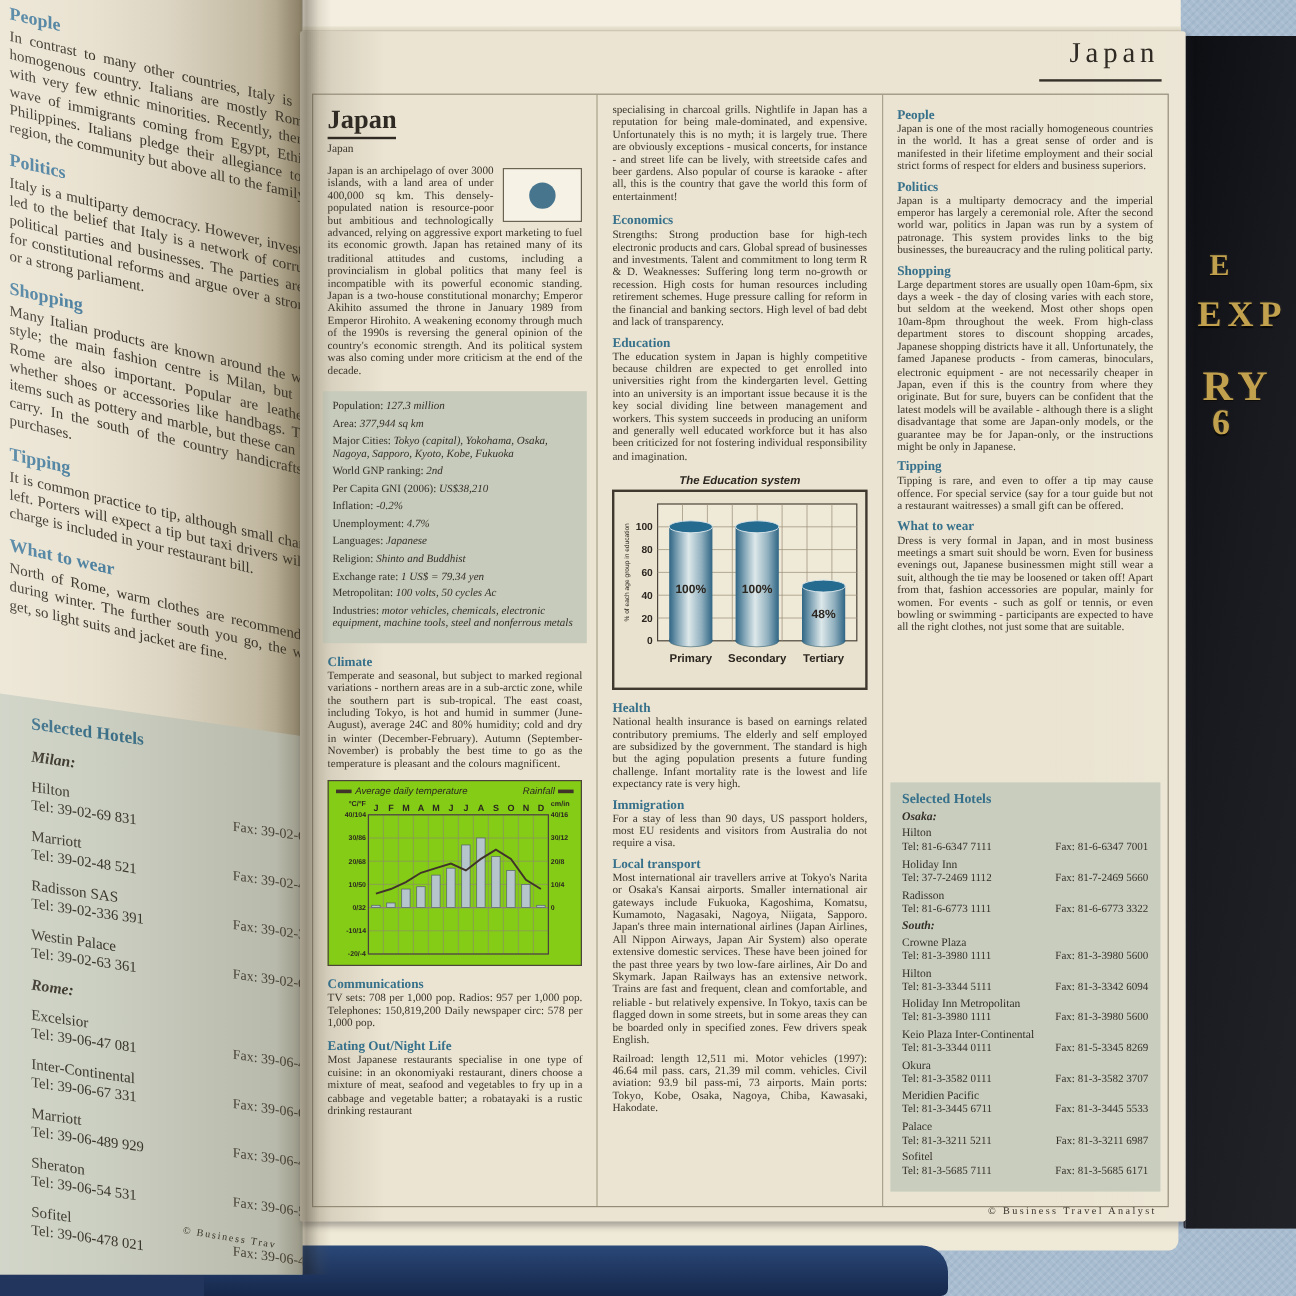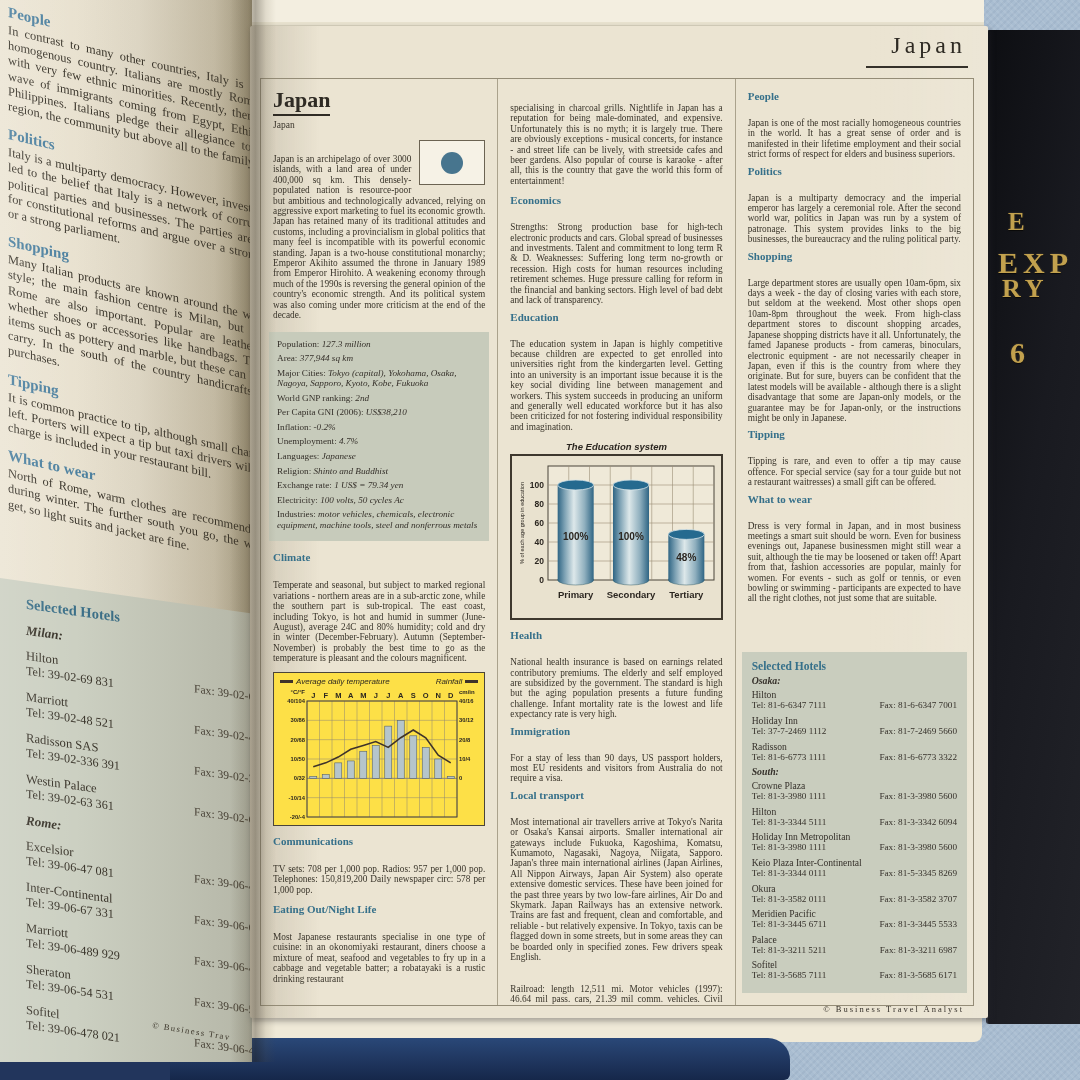--- a/index.html
+++ b/index.html
@@ -8,21 +8,21 @@
     background:#a9bdd1;
     background-image:repeating-linear-gradient(45deg,rgba(255,255,255,.07) 0 2px,transparent 2px 5px),
                      repeating-linear-gradient(-45deg,rgba(80,100,130,.08) 0 2px,transparent 2px 5px);}
   
   .dark-book{position:absolute;left:986px;top:30px;width:94px;height:994px;
     background:linear-gradient(100deg,#0d0e12,#191a20 45%,#222329);border-left:2px solid #34353c;border-radius:3px;}
   .gold-letter{position:absolute;color:#c2a14e;font-weight:bold;font-family:"Liberation Serif",serif;
     letter-spacing:5px;text-shadow:0 1px 1px rgba(0,0,0,.8),0 0 2px rgba(255,220,140,.25);}
   .gold-letter:nth-of-type(1){left:20px;top:178px;font-size:25px;}
   .gold-letter:nth-of-type(2){left:10px;top:216px;font-size:30px;}
-  .gold-letter:nth-of-type(3){left:14px;top:244px;font-size:26px;text-align:right;}
+  .gold-letter:nth-of-type(3){left:14px;top:272px;font-size:35px;text-align:right;}
   .gold-letter:nth-of-type(4){left:22px;top:306px;font-size:30px;}
   
   .stack-top{position:absolute;left:252px;top:0;width:732px;height:28px;background:#f3eee0;
     box-shadow:inset 0 -3px 0 #d8d1bc, inset 0 -6px 0 #e8e2cf;}
   .stack-bottom{position:absolute;left:250px;top:1014px;width:732px;height:28px;background:#efe9d7;
     box-shadow:inset 0 4px 0 #ddd6c1, inset 0 8px 0 #e9e3d0;border-radius:0 0 8px 8px;}
   .navy-edge{position:absolute;left:160px;top:1038px;width:630px;height:42px;
     background:linear-gradient(#2a4878,#16274a);border-radius:10px 22px 6px 6px;}
   .navy-corner{position:absolute;left:0;top:1050px;width:170px;height:30px;background:#22355c;border-radius:0 14px 0 0;}
   
@@ -52,35 +52,35 @@
   .right-page{position:absolute;left:250px;top:26px;width:738px;height:992px;background:#ebe4d2;border-radius:2px;
     box-shadow:2px 3px 6px rgba(40,40,50,.35);}
   .right-page::before{content:"";position:absolute;inset:0;pointer-events:none;border-radius:2px;
     background:linear-gradient(to right,rgba(60,50,30,.16),transparent 70px),linear-gradient(to left,rgba(255,255,255,.10),transparent 120px);}
   .jp-header{position:absolute;top:6px;right:22px;font-size:24px;letter-spacing:4px;color:#2f2b24;}
   .jp-header-rule{position:absolute;top:40px;right:20px;width:102px;height:2px;background:#35312a;}
   .frame{position:absolute;left:10px;top:52px;width:714px;height:928px;border:1px solid #948c77;
     display:flex;box-sizing:border-box;overflow:hidden;}
   .col{width:238px;box-sizing:border-box;padding:8px 12px;overflow:hidden;display:flex;flex-direction:column;}
   .col1,.col2{border-right:1px solid #aaa28c;}
-  .jp-body{font-size:9.3px;line-height:10.4px;color:#39342a;text-align:justify;margin:16px 0 5px 0;}
+  .jp-body{font-size:9.3px;line-height:10.4px;color:#39342a;text-align:justify;margin:0 0 5px 0;}
   .jp-h{font-size:11px;font-weight:bold;color:#36708a;margin:3px 0 1px 0;}
   
   .jp-title{font-size:22px;font-weight:bold;color:#2f2b24;border-bottom:2px solid #2f2b24;display:inline-block;
     padding-bottom:1px;margin:0;align-self:flex-start;}
   .jp-subtitle{font-size:9.5px;color:#39342a;margin:4px 0 8px 0;}
   .flag{float:right;width:64px;height:43px;background:#f6f2e6;border:1px solid #6b6352;margin:2px 0 4px 8px;
     display:flex;align-items:center;justify-content:center;}
   .flag-dot{width:22px;height:22px;border-radius:50%;background:#47758e;}
   
   .stats{background:#c7cbbb;padding:7px 8px;margin:6px -4px 7px -4px;}
   .stat{font-size:9.2px;line-height:10.4px;color:#35302a;margin:0 0 4.2px 0;text-align:left;}
   .stat .val{font-style:italic;}
   
-  .cl-box{border:1.5px solid #4a443a;background:#fde047;padding:3px 5px 1px 5px;margin:3px 0 6px 0;}
+  .cl-box{border:1.5px solid #4a443a;background:#84cc16;padding:3px 5px 1px 5px;margin:3px 0 6px 0;}
   .cl-legend{display:flex;justify-content:space-between;align-items:center;
     font-family:"Liberation Sans",sans-serif;font-style:italic;font-size:8px;color:#2b2620;margin:1px 1px 0 1px;}
   .dash{display:inline-block;width:13px;height:3px;background:#3f332a;vertical-align:middle;}
   .cl-legend .lg{display:flex;align-items:center;gap:3px;}
   .edu-title{font-family:"Liberation Sans",sans-serif;font-style:italic;font-weight:bold;font-size:9.5px;
     color:#2b2620;margin:4px 0 2px 0;text-align:center;}
   .edu-box{border:2px solid #3e382e;background:#e9e2cf;padding:4px;margin:0 0 6px 0;}
   
   .jp-hotels{background:#c9cdbe;padding:8px 10px;margin:auto -6px 4px -6px;}
   .jp-hot-h{font-size:11.5px;font-weight:bold;color:#36708a;margin:0 0 3px 0;}
@@ -264,21 +264,21 @@
               <p class="stat"><span class="lbl">Inflation:</span> <span class="val">-0.2%</span></p>
 
               <p class="stat"><span class="lbl">Unemployment:</span> <span class="val">4.7%</span></p>
 
               <p class="stat"><span class="lbl">Languages:</span> <span class="val">Japanese</span></p>
 
               <p class="stat"><span class="lbl">Religion:</span> <span class="val">Shinto and Buddhist</span></p>
 
               <p class="stat"><span class="lbl">Exchange rate:</span> <span class="val">1 US$ = 79.34 yen</span></p>
 
-              <p class="stat"><span class="lbl">Electricity:</span> <span class="val">100 volts, 50 cycles Ac</span></p>
+              <p class="stat"><span class="lbl">Metropolitan:</span> <span class="val">100 volts, 50 cycles Ac</span></p>
 
               <p class="stat"><span class="lbl">Industries:</span> <span class="val">motor vehicles, chemicals, electronic equipment, machine tools, steel and nonferrous metals</span></p>
 
             </div>
         </div>
         <h4 class="jp-h">Climate</h4>
         <p class="jp-body">Temperate and seasonal, but subject to marked regional variations - northern areas are in a sub-arctic zone, while the southern part is sub-tropical. The east coast, including Tokyo, is hot and humid in summer (June-August), average 24C and 80% humidity; cold and dry in winter (December-February). Autumn (September-November) is probably the best time to go as the temperature is pleasant and the colours magnificent.</p>
         <div class="cl-box">
           <div class="cl-legend">
             <span class="lg">

